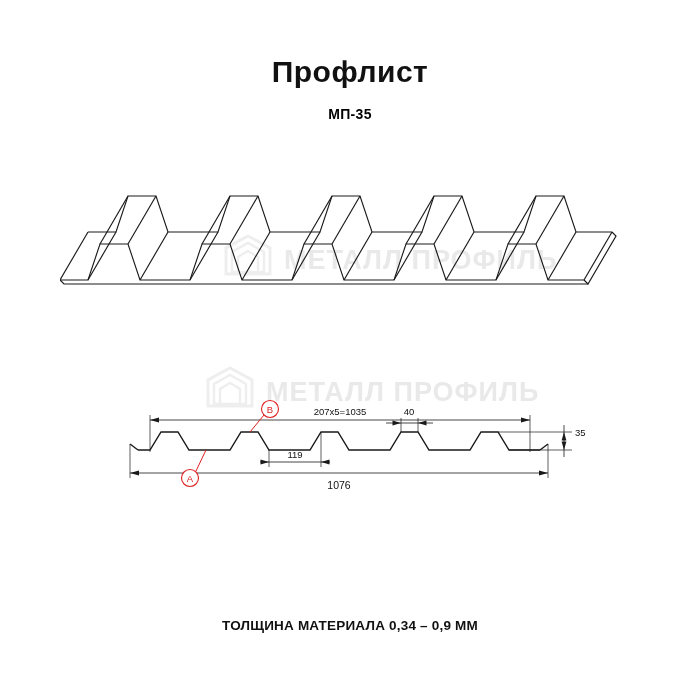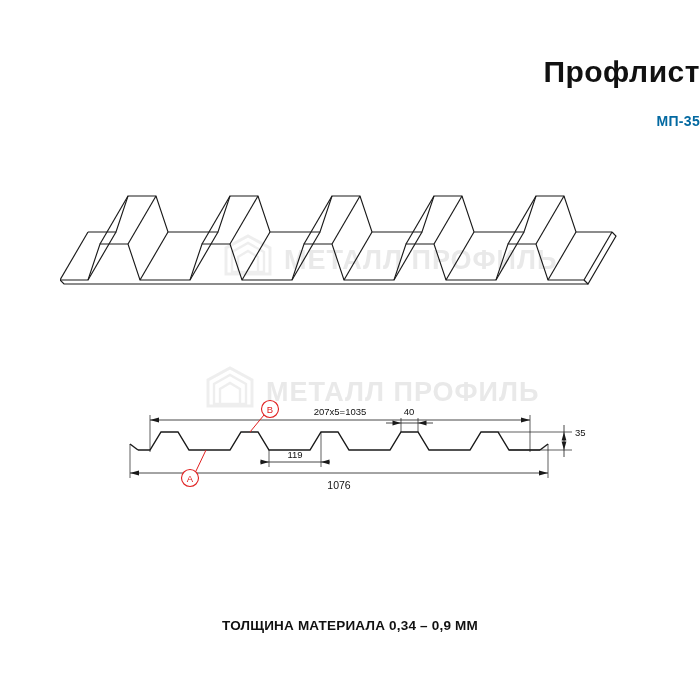--- a/index.html
+++ b/index.html
@@ -17,34 +17,34 @@
     height: 700px;
     overflow: hidden;
     background: #ffffff;
   }
   
   .title-block {
     position: absolute;
     left: 0;
     top: 55px;
     width: 700px;
-    text-align: right;
+    text-align: center;
   }
   .main-title {
     font-size: 30px;
     font-weight: bold;
     letter-spacing: 0.5px;
     color: #111111;
     line-height: 34px;
   }
   .sub-title {
-    margin-top: 24px;
+    margin-top: 17px;
     font-size: 14px;
     font-weight: bold;
-    color: #0369a1;
+    color: #000000;
     letter-spacing: 0.3px;
   }
   .footer-note {
     position: absolute;
     left: 0;
     top: 618px;
     width: 700px;
     text-align: center;
     font-size: 13.5px;
     font-weight: bold;

